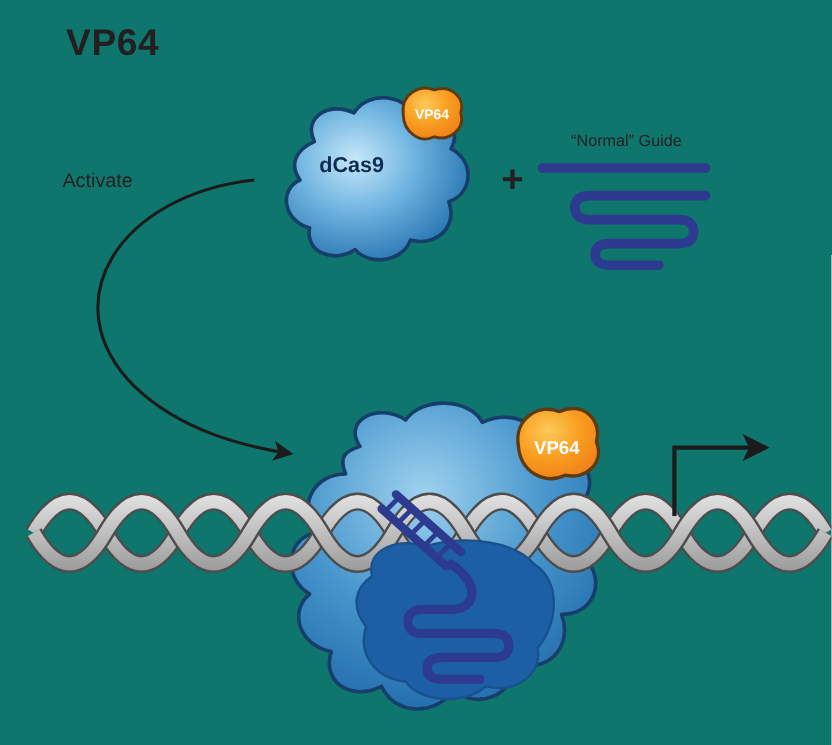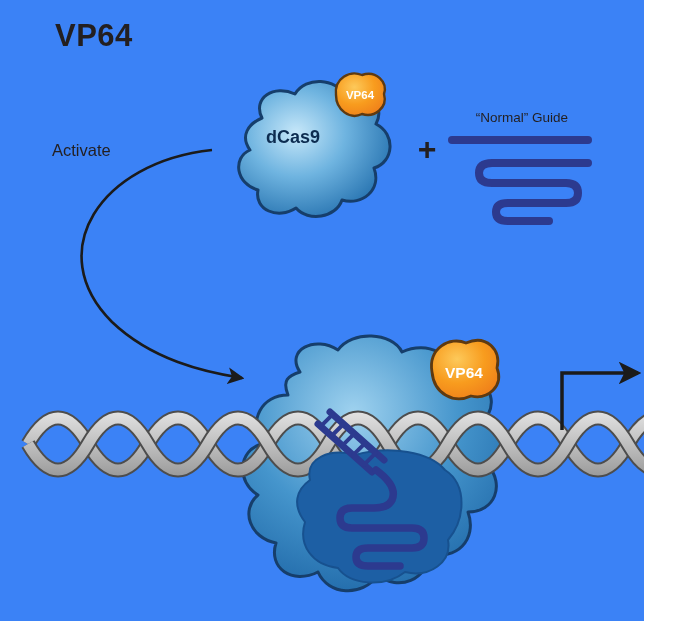--- a/index.html
+++ b/index.html
@@ -1,19 +1,19 @@
 <!DOCTYPE html>
 <html><head>
 <meta charset="utf-8">
 <style>
   html,body{margin:0;padding:0;background:#ffffff;}
   .stage{
     position:relative;
-    width:644px;height:621px;
-    background:#3b82f6;
+    width:693px;height:621px;
+    background:#0f766e;
     overflow:hidden;
     font-family:"Liberation Sans", sans-serif;
   }
   .stage svg{position:absolute;left:0;top:0;}
   svg text{font-family:"Liberation Sans", sans-serif;}
   .title-text{font-weight:bold;font-size:31px;letter-spacing:0.5px;}
   .plain-text{font-size:16.5px;}
   .plus-text{font-size:32px;font-weight:bold;}
   .guide-text{font-size:13.5px;}
   .dcas9-text{font-size:18px;font-weight:bold;}

